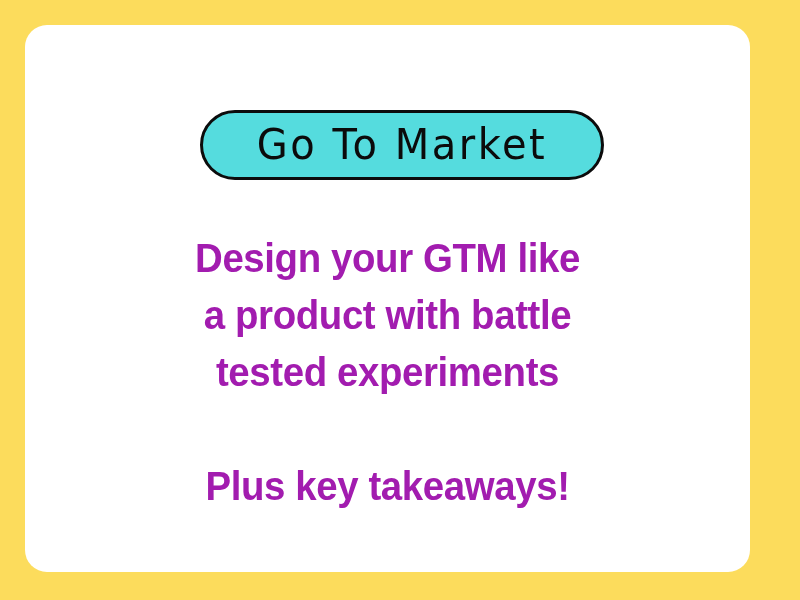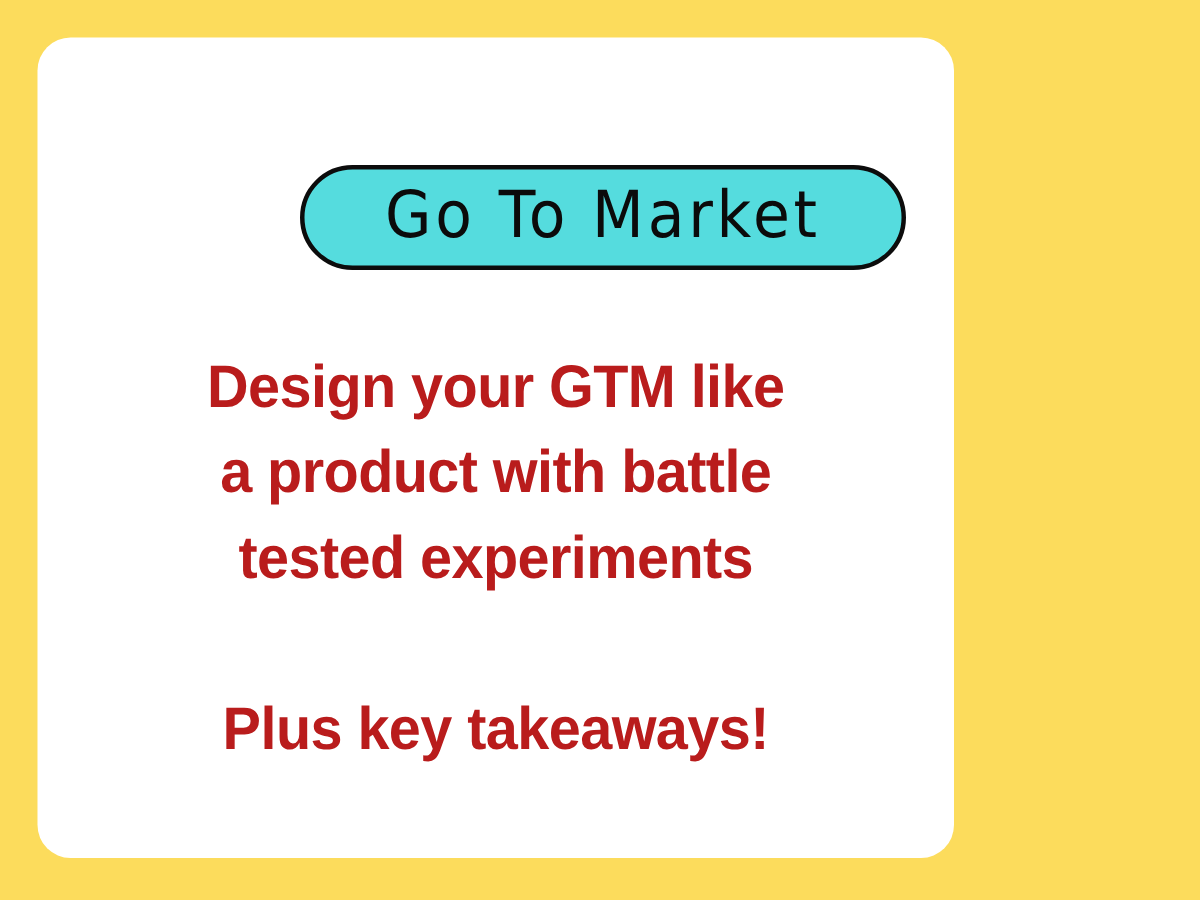--- a/index.html
+++ b/index.html
@@ -23,21 +23,21 @@
     background: #FCDC5C;
     display: flex;
     align-items: stretch;
     justify-content: stretch;
   }
 
   #card {
     position: absolute;
     left: 25px;
     top: 25px;
-    width: 611px;
+    width: 725px;
     height: 547px;
     box-sizing: border-box;
     background: #FFFFFF;
     border-radius: 22px;
     overflow: hidden;
     padding-left: 32px;
   }
 
   #card-inner {
     position: absolute;
@@ -87,21 +87,21 @@
     padding-bottom: 3px;
   }
 
   
   .body-copy {
     position: absolute;
     left: 0;
     top: 205px;
     width: 100%;
     text-align: center;
-    color: #b91c1c;
+    color: #a21caf;
     font-family: "Liberation Sans", sans-serif;
     font-weight: 700;
     font-size: 40px;
     line-height: 57px;
     letter-spacing: -0.4px;
   }
 
   .body-line {
     display: block;
     white-space: nowrap;

